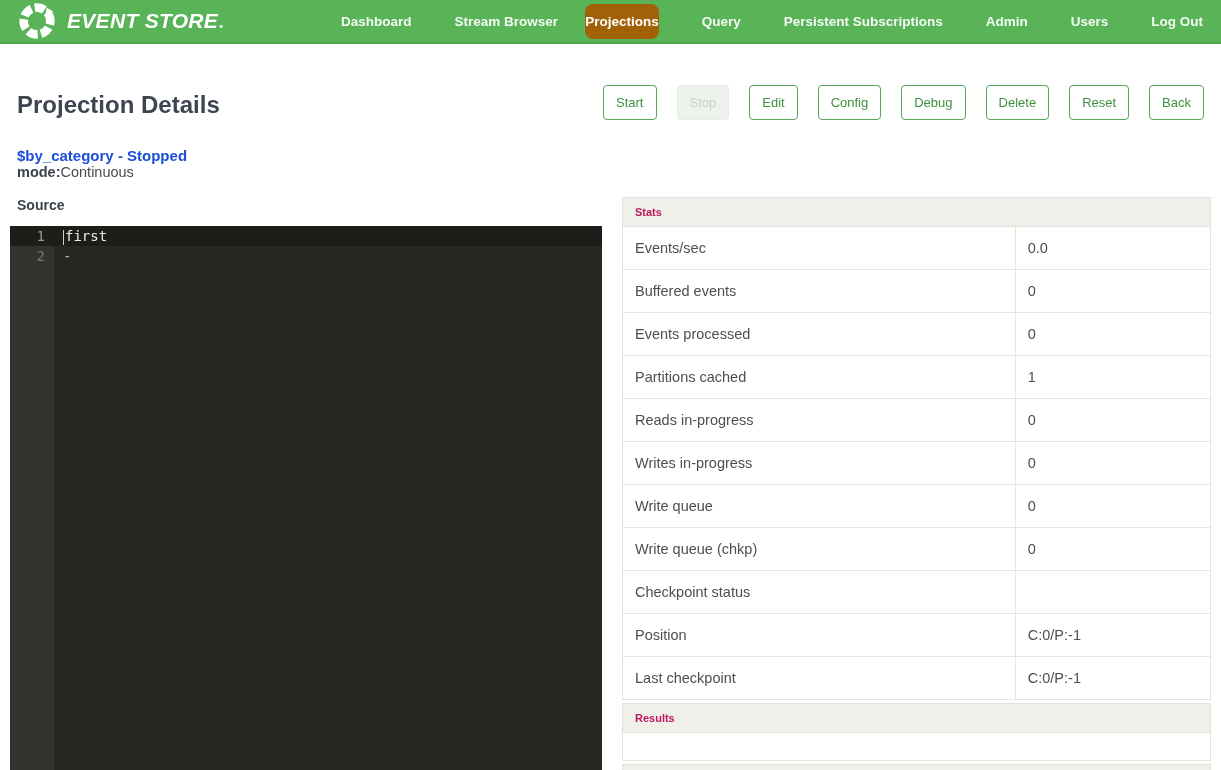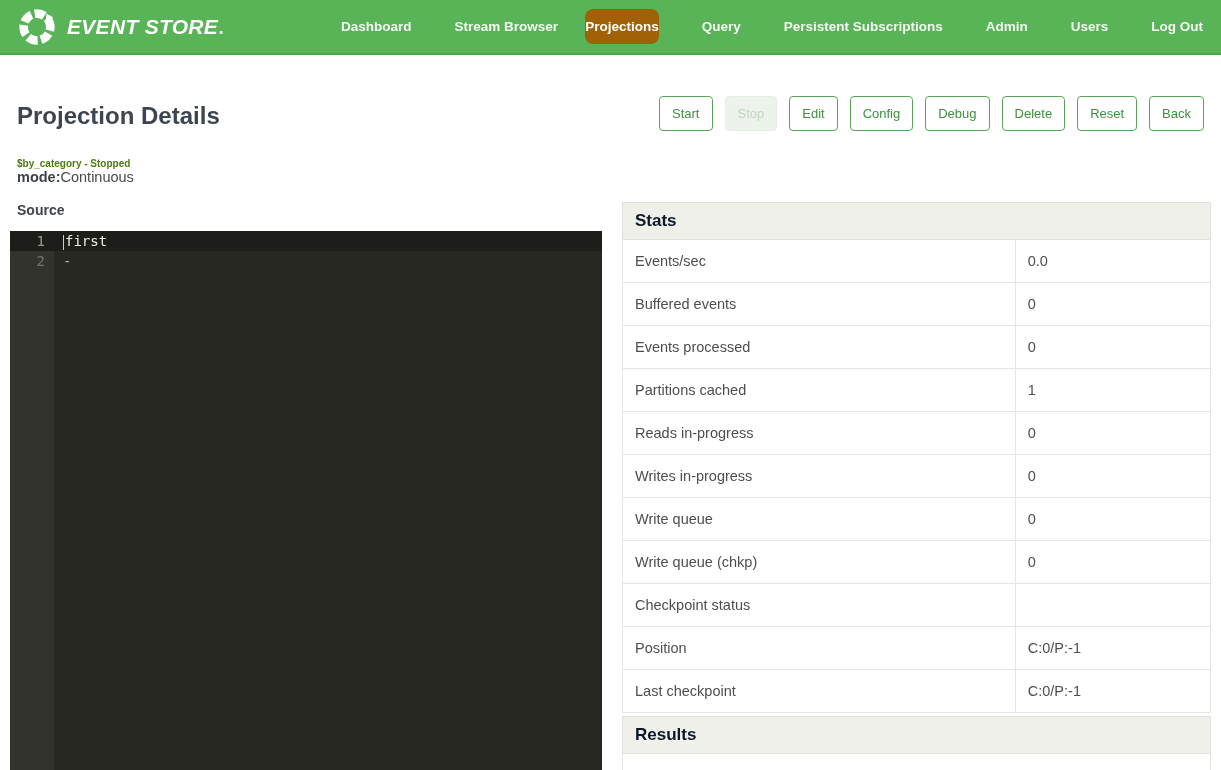--- a/index.html
+++ b/index.html
@@ -6,21 +6,21 @@
   html, body { width: 1221px; height: 770px; }
   body {
     font-family: "Liberation Sans", sans-serif;
     background: #ffffff;
     color: #4a4a4a;
     overflow: hidden;
   }
 
   
   .navbar {
-    height: 55px;
+    height: 44px;
     background: #58b456;
     border-bottom: 2px solid #4ba74a;
     display: flex;
     align-items: center;
     justify-content: space-between;
     padding: 0 18px 0 16px;
   }
   .logo { display: flex; align-items: center; gap: 9px; cursor: pointer; }
   .logo-text {
     color: #ffffff; font-size: 21px; font-weight: bold; font-style: italic;
@@ -37,31 +37,31 @@
     padding: 10px 0; border-radius: 8px;
   }
 
   
   .content { padding: 16px 10px 0; }
   .title-row {
     display: flex; justify-content: space-between; align-items: flex-end;
     padding: 0 7px; margin-top: 21px;
   }
   .page-title { font-size: 24px; font-weight: bold; color: #3e4550; line-height: 30px; }
-  .toolbar { display: flex; gap: 12px; margin-top: 4px; }
+  .toolbar { display: flex; gap: 20px; margin-top: 4px; }
   .btn {
     background: #ffffff; border: 1px solid #59a659; color: #3f8f3f;
     font-family: "Liberation Sans", sans-serif;
     font-size: 13px; padding: 9px 12px; border-radius: 4px; cursor: pointer;
     white-space: nowrap;
   }
   .btn.disabled {
     background: #edf3ec; border-color: #e4eee2; color: #c0d5bd; cursor: default;
   }
-  .projection-name { font-size: 10px; font-weight: bold; color: #4d7c0f; padding: 0 7px; margin-top: 27px; }
+  .projection-name { font-size: 15px; font-weight: bold; color: #1d4ed8; padding: 0 7px; margin-top: 27px; }
   .mode-line { font-size: 14.5px; color: #4a4a4a; padding: 0 7px; }
   .mode-label { font-weight: bold; color: #3c434c; }
 
   
   .columns { display: flex; gap: 20px; margin-top: 17px; }
   .left-col { width: 592px; flex: 0 0 auto; }
   .right-col { flex: 1 1 auto; }
   .source-label { font-size: 14px; font-weight: bold; color: #3e444c; padding: 0 7px; margin-bottom: 13px; }
 
   
@@ -84,21 +84,21 @@
   .code-line:not(.active) .line-code { color: #b4b4ac; }
   .cursor {
     display: inline-block; width: 1px; height: 15px;
     background: #cfcfc8; vertical-align: middle; margin-right: 1px;
   }
 
   
   .panel { width: 100%; border-collapse: collapse; table-layout: fixed; }
   .panel th {
     background: #f0f0ea; border: 1px solid #e2e2db;
-    text-align: left; font-size: 17px; font-weight: bold; color: #0f172a;
+    text-align: left; font-size: 11px; font-weight: bold; color: #be185d;
     padding: 8px 12px; height: 24px;
   }
   .panel td {
     border: 1px solid #e6e6e1; font-size: 14.5px; color: #4e4e4e;
     padding: 7px 12px; height: 43px; overflow: hidden;
   }
   .panel col.c-label { width: 66.8%; }
   .panel + .panel, .panel-gap { margin-top: 3px; }
   .empty-row td { height: 28px; }
   .partition-input {

